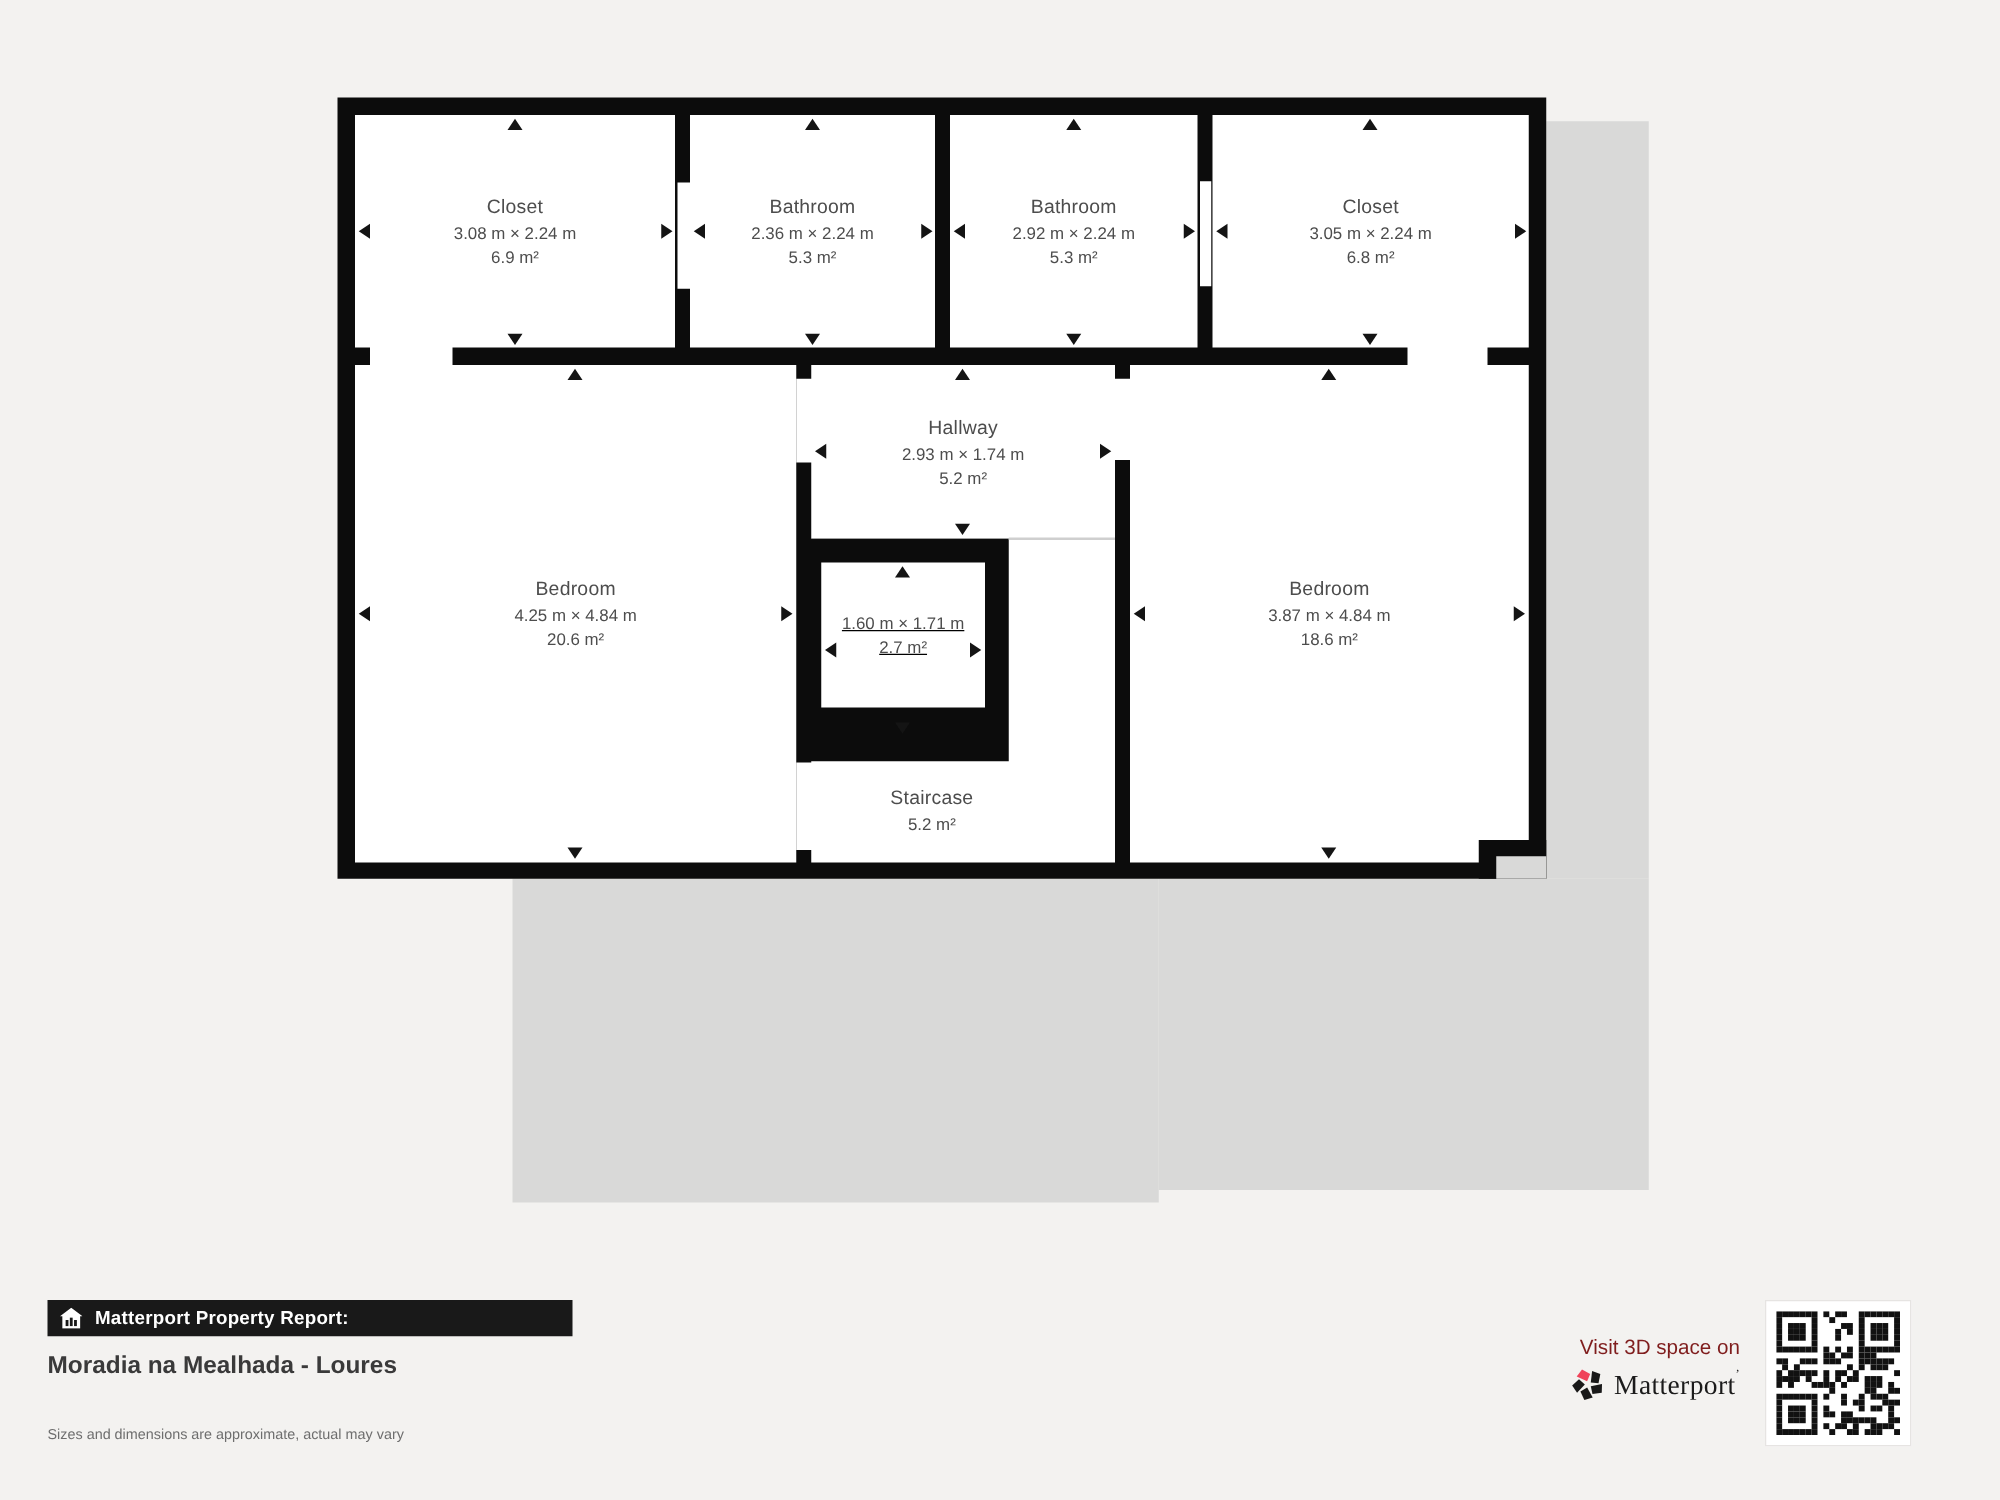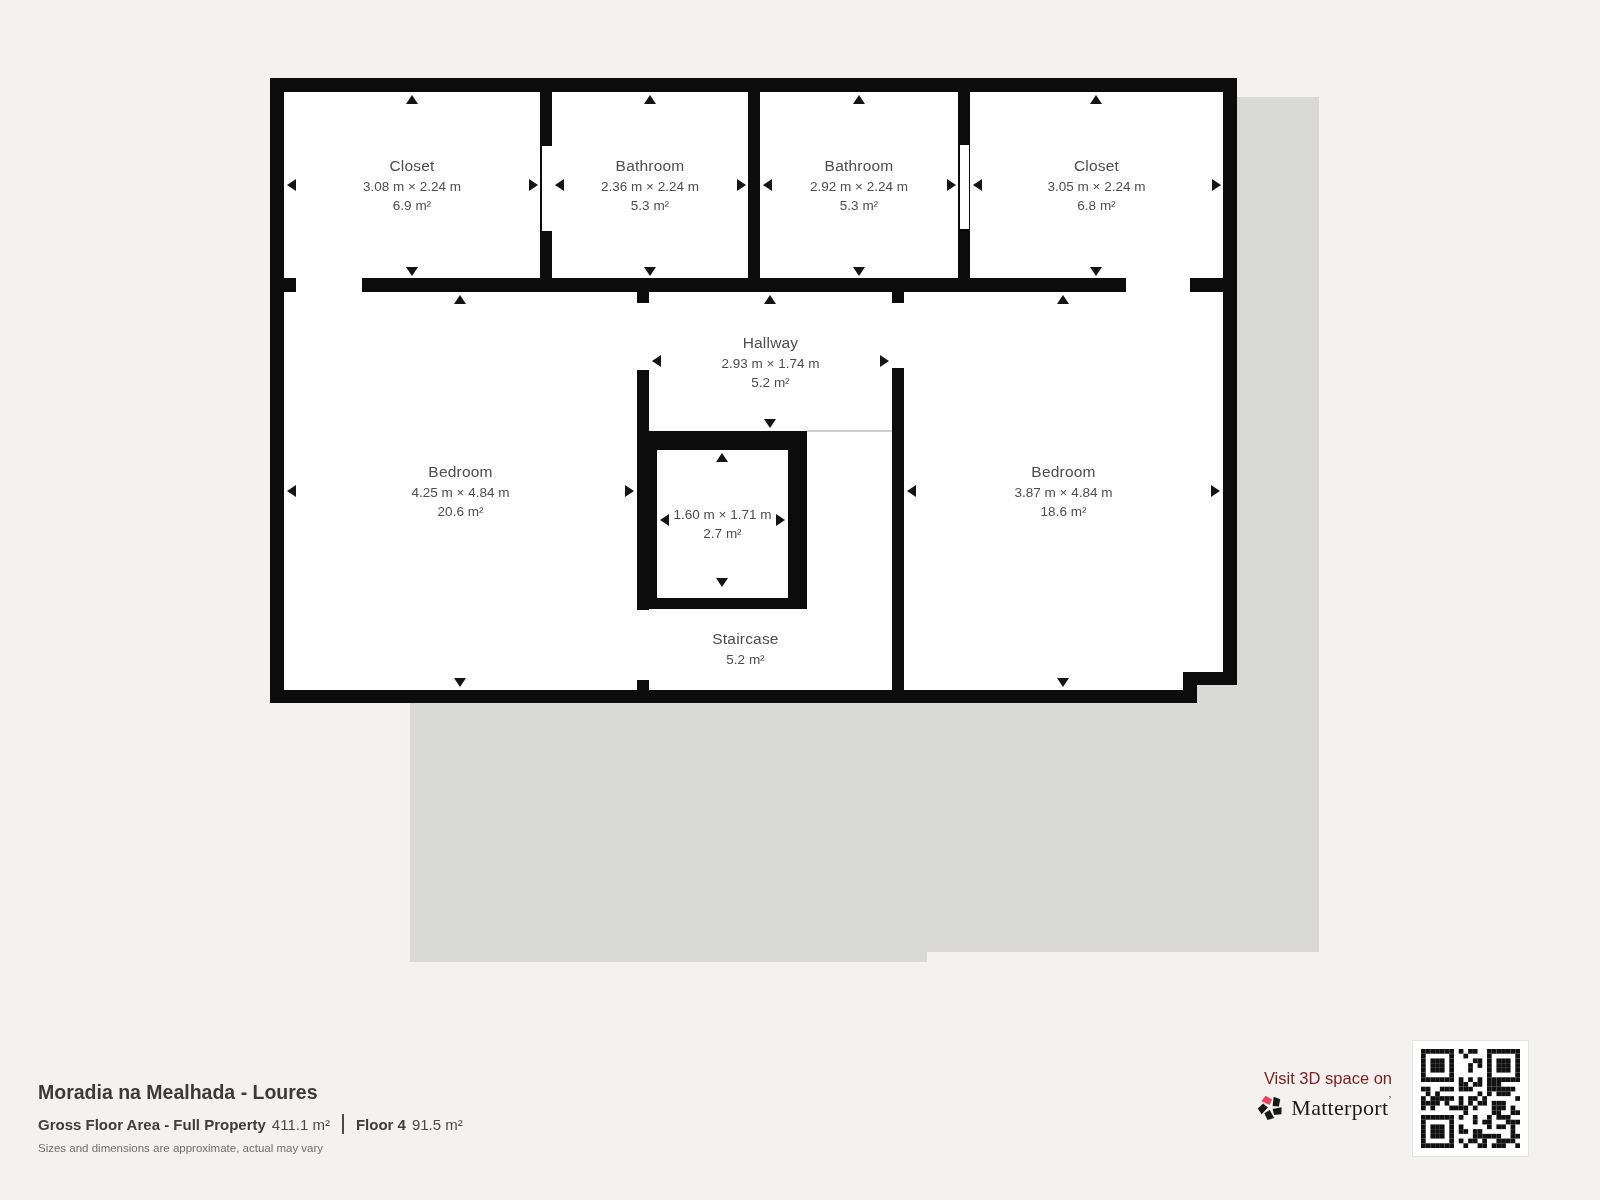--- a/index.html
+++ b/index.html
@@ -99,21 +99,21 @@
   </div>
   <div class="room" style="left:904px;top:292px;width:319px;height:398px;">
     <div class="lbl">
         <div class="name">Bedroom</div>
       <div class="dims">3.87 m × 4.84 m</div>
       <div class="area">18.6 m²</div>
       </div>
   </div>
 
   <div class="wallpatch" style="left:638px;top:431px;width:169px;height:178px;"></div>
-  <div class="room" style="left:657px;top:450px;width:131px;height:148px;">
+  <div class="room" style="left:657px;top:450px;width:131px;height:116px;text-decoration:underline;">
     <div class="lbl">
         <div class="dims">1.60 m × 1.71 m</div>
       <div class="area">2.7 m²</div>
       </div>
   </div>
 
   <div class="room clear" style="left:670px;top:609px;width:151px;height:78px;">
     <div class="lbl">
         <div class="name">Staircase</div>
       <div class="area">5.2 m²</div>
@@ -158,28 +158,32 @@
   <div class="arr down" style="left:764px;top:419px;"></div>
   <div class="arr left" style="left:660px;top:514px;"></div>
   <div class="arr right" style="left:776px;top:514px;"></div>
   <div class="arr up" style="left:716px;top:453px;"></div>
   <div class="arr down" style="left:716px;top:578px;"></div>
   <div class="arr left" style="left:907px;top:485px;"></div>
   <div class="arr right" style="left:1211px;top:485px;"></div>
   <div class="arr up" style="left:1057px;top:295px;"></div>
   <div class="arr down" style="left:1057px;top:678px;"></div>
 
+  <div class="report-bar">
+    <span style="display:flex;">
+      <svg width="18" height="17" viewBox="0 0 24 22">
+        <path d="M12 0 L24 9 L21.5 9 L21.5 22 L2.5 22 L2.5 9 L0 9 Z" fill="#ffffff"></path>
+        <rect x="6" y="13" width="3" height="6.5" fill="#191919"></rect>
+        <rect x="10.5" y="10.5" width="3" height="9" fill="#191919"></rect>
+        <rect x="15" y="13" width="3" height="6.5" fill="#191919"></rect>
+      </svg>
+    </span>
+    <span class="txt">Matterport Property Report:</span>
+  </div>
   <div class="prop-title">Moradia na Mealhada - Loures</div>
-  <div class="info-line">
-    <b>Gross Floor Area - Full Property</b>
-    <span class="val">411.1 m²</span>
-    <span class="vdiv"></span>
-    <b>Floor 4</b>
-    <span class="val">91.5 m²</span>
-  </div>
   <div class="disclaimer">Sizes and dimensions are approximate, actual may vary</div>
 
   <div class="visit">Visit 3D space on</div>
   <div class="brand-row">
     <span style="display:flex;">
       <svg width="27" height="27" viewBox="0 0 26 26">
         <g>
           <polygon points="12.2,10.6 4.2,6.9 8.3,1.6 14.6,5.1" fill="#f0435a"></polygon>
           <polygon points="12.2,10.6 4.2,6.9 8.3,1.6 14.6,5.1" fill="#191919" transform="rotate(72 13 13)"></polygon>
           <polygon points="12.2,10.6 4.2,6.9 8.3,1.6 14.6,5.1" fill="#191919" transform="rotate(144 13 13)"></polygon>

